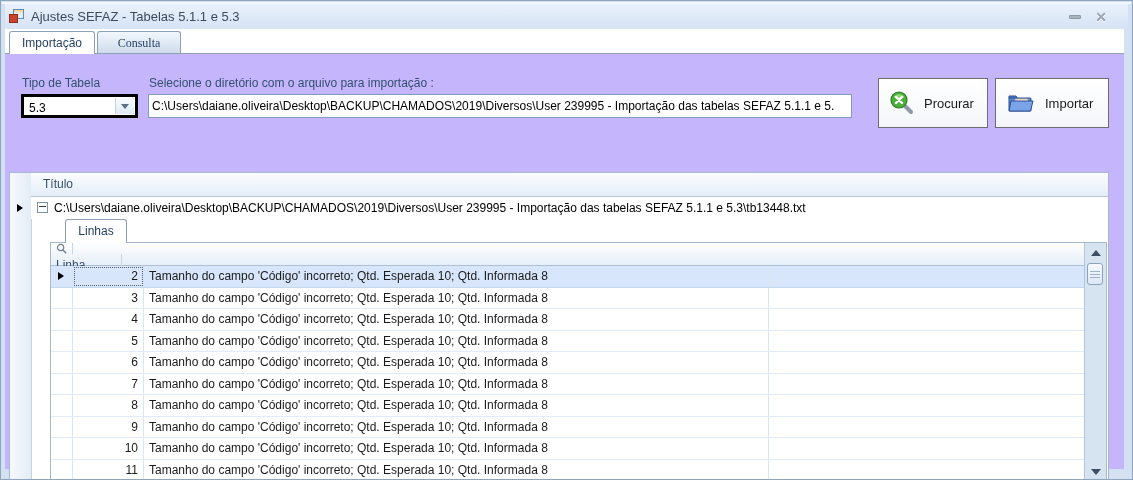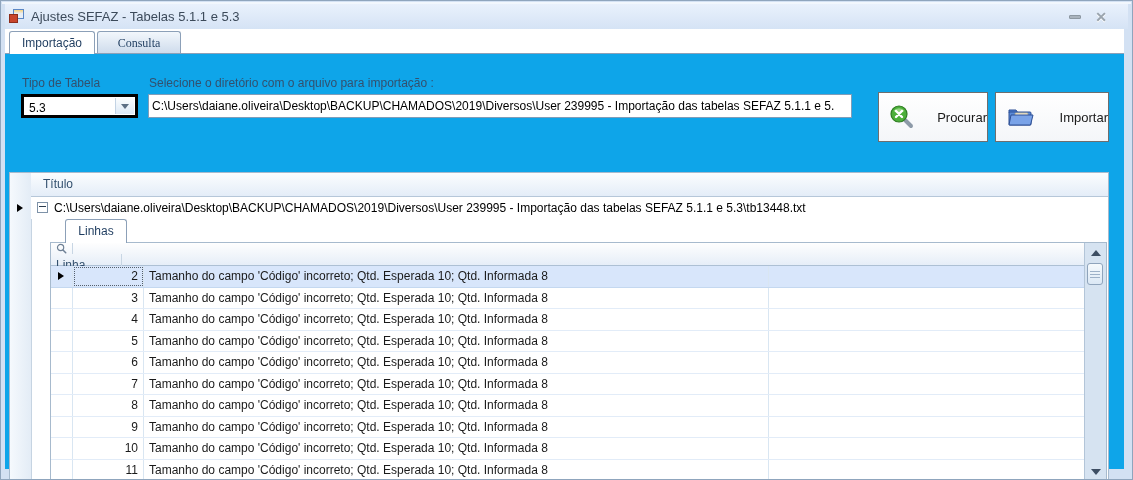--- a/index.html
+++ b/index.html
@@ -20,36 +20,36 @@
 
   
   .client{position:absolute;top:28px;left:4px;right:8px;bottom:10px;background:#fff;padding-left:39px;}
 
   
   .tabstrip{position:absolute;top:2px;left:0;right:0;height:23px;}
   .tab{position:absolute;top:0;height:22px;line-height:22px;text-align:center;font-size:12px;color:#1e3c5f;
     border:1px solid #8ca0b8;border-bottom:none;border-radius:3px 3px 0 0;box-sizing:border-box;cursor:default;}
   .tab.active{left:4px;width:86px;background:#fff;z-index:3;height:23px;}
   .tab.inactive{left:92px;width:84px;background:linear-gradient(#f2f7fc,#cfdcec);z-index:1;font-family:Liberation Serif, serif;}
-  .tabpage{position:absolute;top:24px;left:0;right:0;bottom:0;background:#0ea5e9;border-top:1px solid #8ca0b8;z-index:2;}
+  .tabpage{position:absolute;top:24px;left:0;right:0;bottom:0;background:#c4b5fd;border-top:1px solid #8ca0b8;z-index:2;}
 
   
   .lbl{position:absolute;font-size:12px;color:#33506e;white-space:nowrap;}
   .lbl-tipo{left:17px;top:22px;}
   .lbl-dir{left:144px;top:22px;}
   .combo{position:absolute;left:16px;top:40px;width:117px;height:24px;border:3px solid #000000;background:#fff;box-sizing:border-box;}
   .combo .val{position:absolute;left:5px;top:0;line-height:22px;font-size:12px;color:#000;}
   .combo .btn{position:absolute;right:1px;top:1px;bottom:1px;width:18px;background:linear-gradient(#fbfdfe,#dde9f6);border-left:1px solid #c3d3e4;display:flex;align-items:center;justify-content:center;}
   .tri-down{width:0;height:0;border-left:4px solid transparent;border-right:4px solid transparent;border-top:5px solid #5c6f84;}
   .pathbox{position:absolute;left:143px;top:40px;width:704px;height:24px;border:1px solid #7f9db9;background:#fff;box-sizing:border-box;
     font-family:"Liberation Sans",sans-serif;font-size:12px;color:#000;padding:0 3px;outline:none;}
 
   
-  .bigbtn{position:absolute;top:38px;height:50px;background:linear-gradient(#ffffff,#f4f6f9);border:1px solid #6e6e6e;box-sizing:border-box;
-    display:flex;align-items:center;gap:9px;padding-left:10px;cursor:default;justify-content:space-between;}
+  .bigbtn{position:absolute;top:24px;height:50px;background:linear-gradient(#ffffff,#f4f6f9);border:1px solid #6e6e6e;box-sizing:border-box;
+    display:flex;align-items:center;gap:9px;padding-left:10px;cursor:default;}
   .btn-procurar{left:873px;width:110px;}
   .btn-importar{left:990px;width:114px;}
   .bigbtn .cap{font-size:13px;color:#1a1a1a;}
 
   
   .grid{position:absolute;left:4px;top:118px;width:1100px;height:316px;border:1px solid #a7bacd;background:#fff;box-sizing:border-box;}
   .grid-ind-col{position:absolute;left:0;top:0;bottom:0;width:21px;background:linear-gradient(to right,#f5f9fd,#e3ecf6);border-right:1px solid #c6d4e2;}
   .grid-header{position:absolute;left:21px;top:0;right:0;height:24px;background:linear-gradient(#fbfdfe,#e4edf8);
     border-bottom:1px solid #b6c7d9;font-size:12px;color:#33506e;line-height:23px;padding-left:12px;box-sizing:border-box;}
   .master-row{position:absolute;left:21px;top:24px;right:0;height:22px;background:#fff;font-size:12px;color:#000;line-height:22px;white-space:nowrap;overflow:hidden;}

